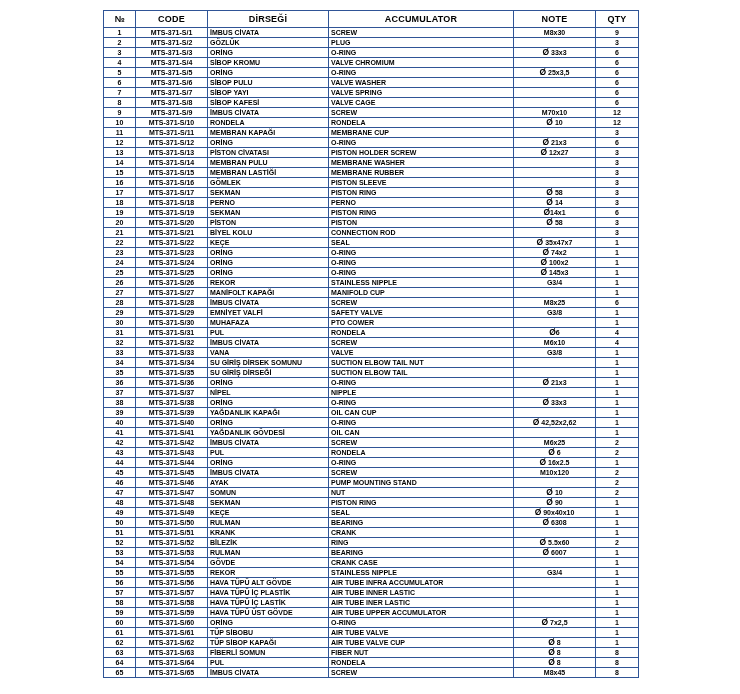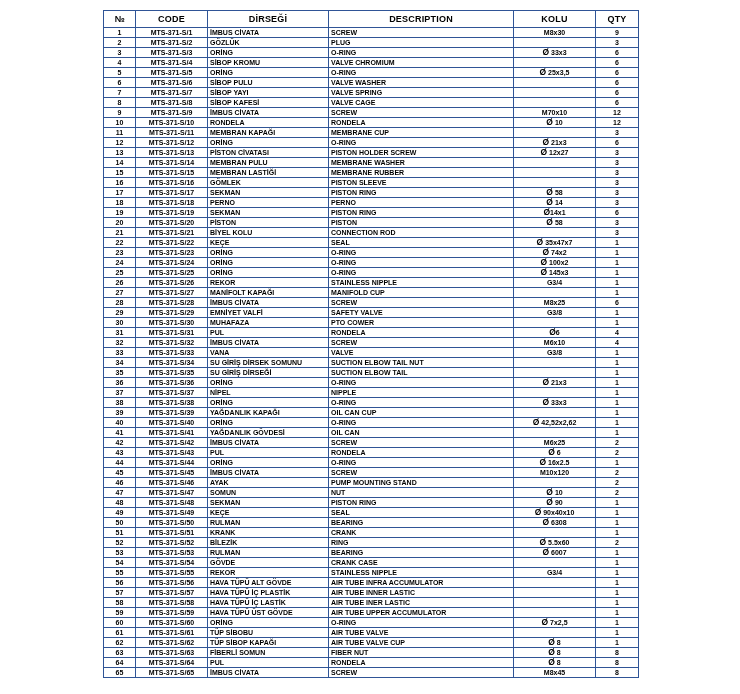--- a/index.html
+++ b/index.html
@@ -56,22 +56,22 @@
       <col style="width:121px">
       <col style="width:185px">
       <col style="width:82px">
       <col style="width:43px">
     </colgroup>
     <thead>
       <tr>
           <th>№</th>
           <th>CODE</th>
           <th>DİRSEĞİ</th>
-          <th>DESCRIPTION</th>
-          <th>KOLU</th>
+          <th>ACCUMULATOR</th>
+          <th>NOTE</th>
           <th>QTY</th>
         </tr>
     </thead>
     <tbody>
         <tr>
           <td class="c-no">1</td>
           <td class="c-code">MTS-371-S/1</td>
           <td class="c-acik">İMBUS CİVATA</td>
           <td class="c-desc">SCREW</td>
           <td class="c-note">M8x30</td>

